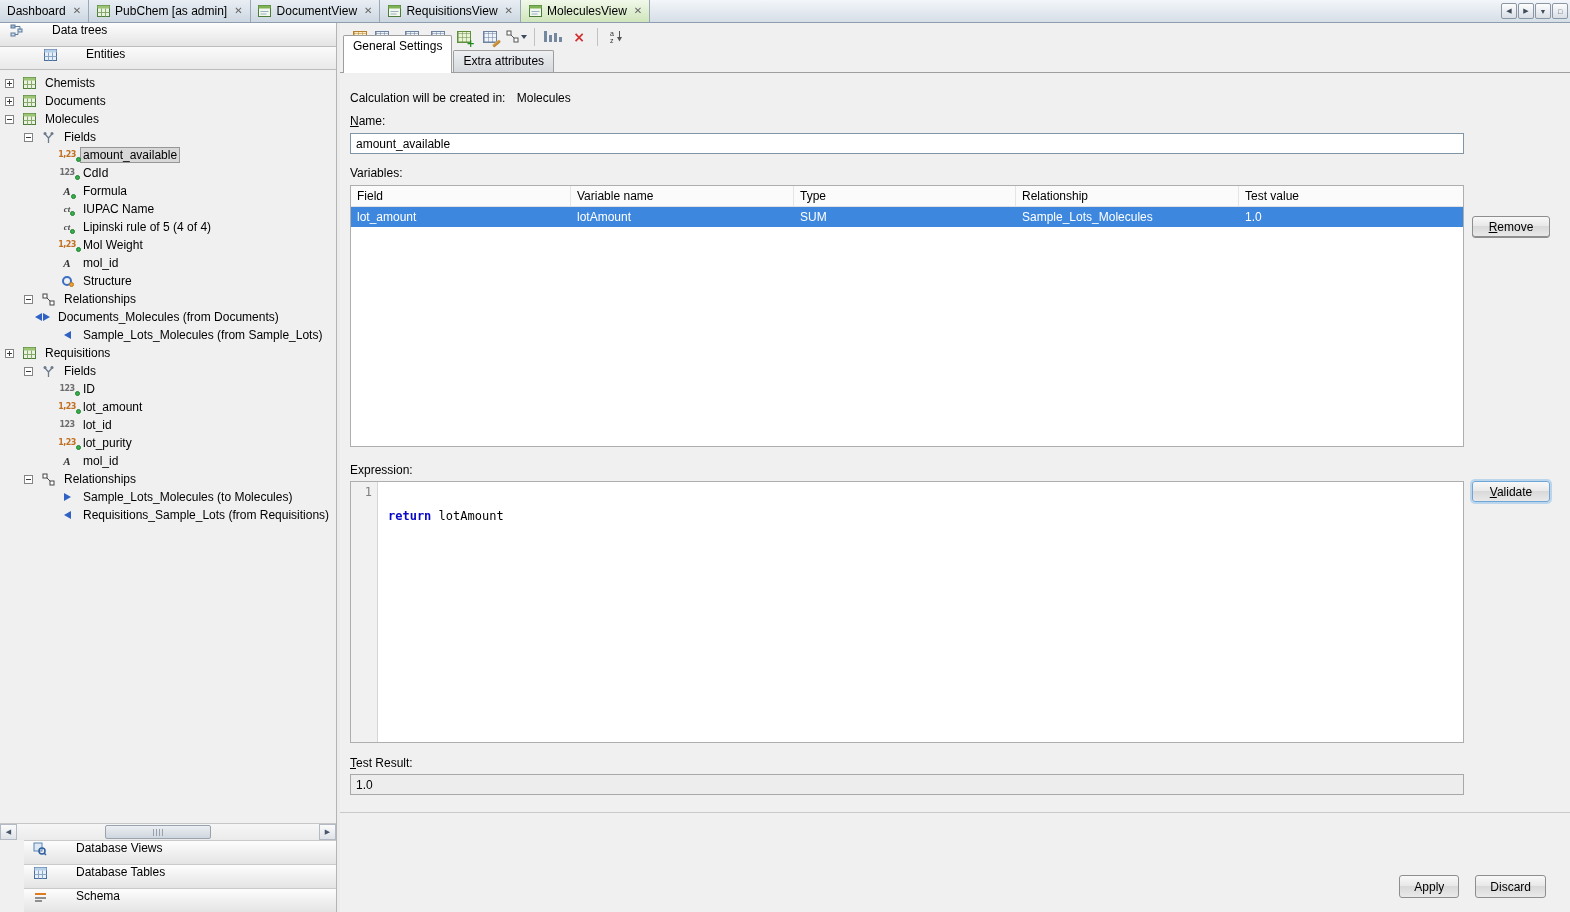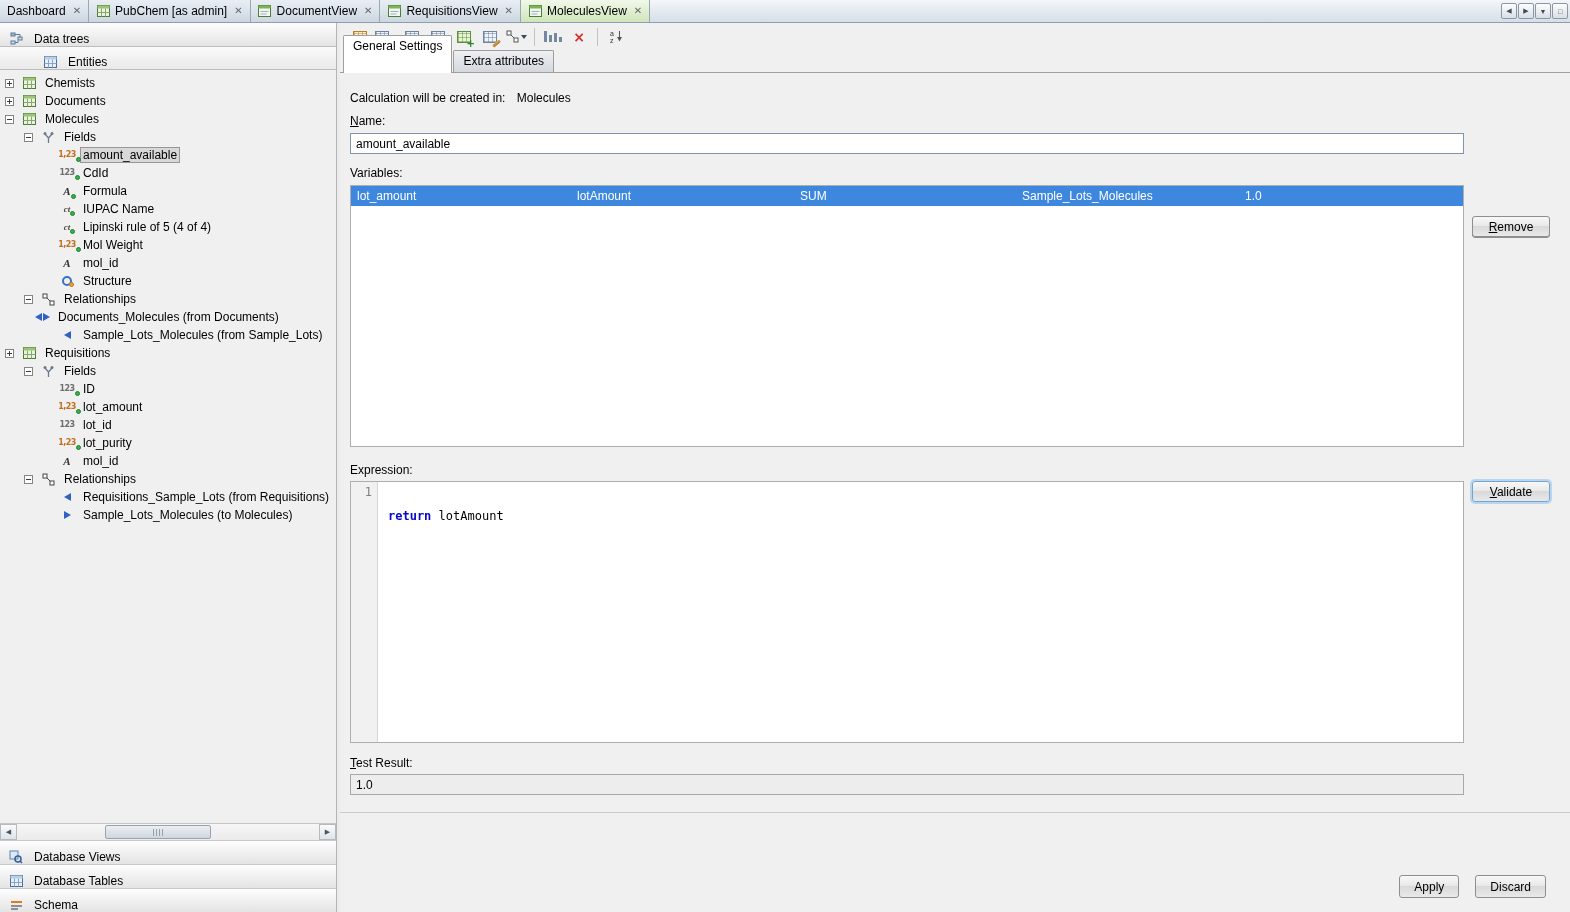--- a/index.html
+++ b/index.html
@@ -33,26 +33,26 @@
   }
 
   
   .sidebar {
     position:absolute; left:0; top:23px; width:336px; bottom:0;
     background:#f0f0f0; display:flex; flex-direction:column; overflow:hidden;
   }
   .vsplit { position:absolute; left:336px; top:23px; width:4px; bottom:0;
     background:#ececec; border-left:1px solid #b4b4b4; }
   .panel-head {
-    height:24px; flex:none; display:flex; align-items:flex-end; gap:5px; padding:0 6px;
+    height:24px; flex:none; display:flex; align-items:flex-start; gap:23px; padding:0 6px;
     background:linear-gradient(#fdfdfd,#e4e4e4); border-bottom:1px solid #bcbcbc;
     white-space:nowrap;
   }
   .panel-head.ent { height:23px; background:linear-gradient(#fafafa,#e9e9e9);padding-left:40px; }
-  .bhead { border-top:1px solid #cacaca; border-bottom:none; height:24px; }
+  .bhead { border-top:1px solid #cacaca; border-bottom:none; height:24px;margin-left:24px; }
   .tree { flex:1 1 auto; overflow:hidden; padding-top:4px; }
   .trow { height:18px; display:flex; align-items:center; white-space:nowrap; cursor:default; }
   .exp {
     width:9px; height:9px; border:1px solid #848484; background:#fff;
     position:relative; flex:none; margin-right:5px;
   }
   .exp::before { content:""; position:absolute; left:1px; right:1px; top:3px; height:1px; background:#3c3c3c; }
   .exp.plus::after { content:""; position:absolute; top:1px; bottom:1px; left:3px; width:1px; background:#3c3c3c; }
   .exps { width:14px; flex:none; }
   .nico { width:20px; height:15px; flex:none; display:inline-flex; align-items:center; justify-content:center; margin-right:3px; position:relative; }
@@ -453,30 +453,30 @@
             <line x1="4" y1="4" x2="9" y2="9" stroke="#444"></line>
             <rect x="1" y="1" width="4" height="4" fill="#fff" stroke="#444"></rect>
             <rect x="8" y="8" width="4" height="4" fill="#fff" stroke="#444"></rect>
           </svg>
         </span>
         <span class="tlabel">Relationships</span>
       </div>
       <div class="trow" style="padding-left:43px">
         <span class="exps"></span>
         <span class="nico">
+          <span class="arr arr-r"></span>
+        </span>
+        <span class="tlabel">Sample_Lots_Molecules (to Molecules)</span>
+      </div>
+      <div class="trow" style="padding-left:43px">
+        <span class="exps"></span>
+        <span class="nico">
           <span class="arr arr-l"></span>
         </span>
         <span class="tlabel">Requisitions_Sample_Lots (from Requisitions)</span>
-      </div>
-      <div class="trow" style="padding-left:43px">
-        <span class="exps"></span>
-        <span class="nico">
-          <span class="arr arr-r"></span>
-        </span>
-        <span class="tlabel">Sample_Lots_Molecules (to Molecules)</span>
       </div>
     </div>
   <div class="hscroll">
     <div class="sarrow">◀</div>
     <div class="strack">
       <div class="sthumb">
           <span class="grip"></span>
         </div>
     </div>
     <div class="sarrow">▶</div>
@@ -581,20 +581,27 @@
     <div class="created-row">
       <span>Calculation will be created in:</span>
       <span class="created-val">Molecules</span>
     </div>
 
     <div class="lbl lbl-name mn">Name:</div>
     <input class="txt name" value="amount_available" style="">
 
     <div class="lbl lbl-vars">Variables:</div>
     <div class="vtable">
+      <div class="vhead">
+          <span class="vcell" style="width:220px">Field</span>
+          <span class="vcell" style="width:223px">Variable name</span>
+          <span class="vcell" style="width:222px">Type</span>
+          <span class="vcell" style="width:223px">Relationship</span>
+          <span class="vcell" style="width:226px">Test value</span>
+        </div>
       <div>
           <div class="vrow selected">
             <span class="vcell" style="width:220px">lot_amount</span>
             <span class="vcell" style="width:223px">lotAmount</span>
             <span class="vcell" style="width:222px">SUM</span>
             <span class="vcell" style="width:223px">Sample_Lots_Molecules</span>
             <span class="vcell" style="width:226px">1.0</span>
           </div>
         </div>
     </div>

